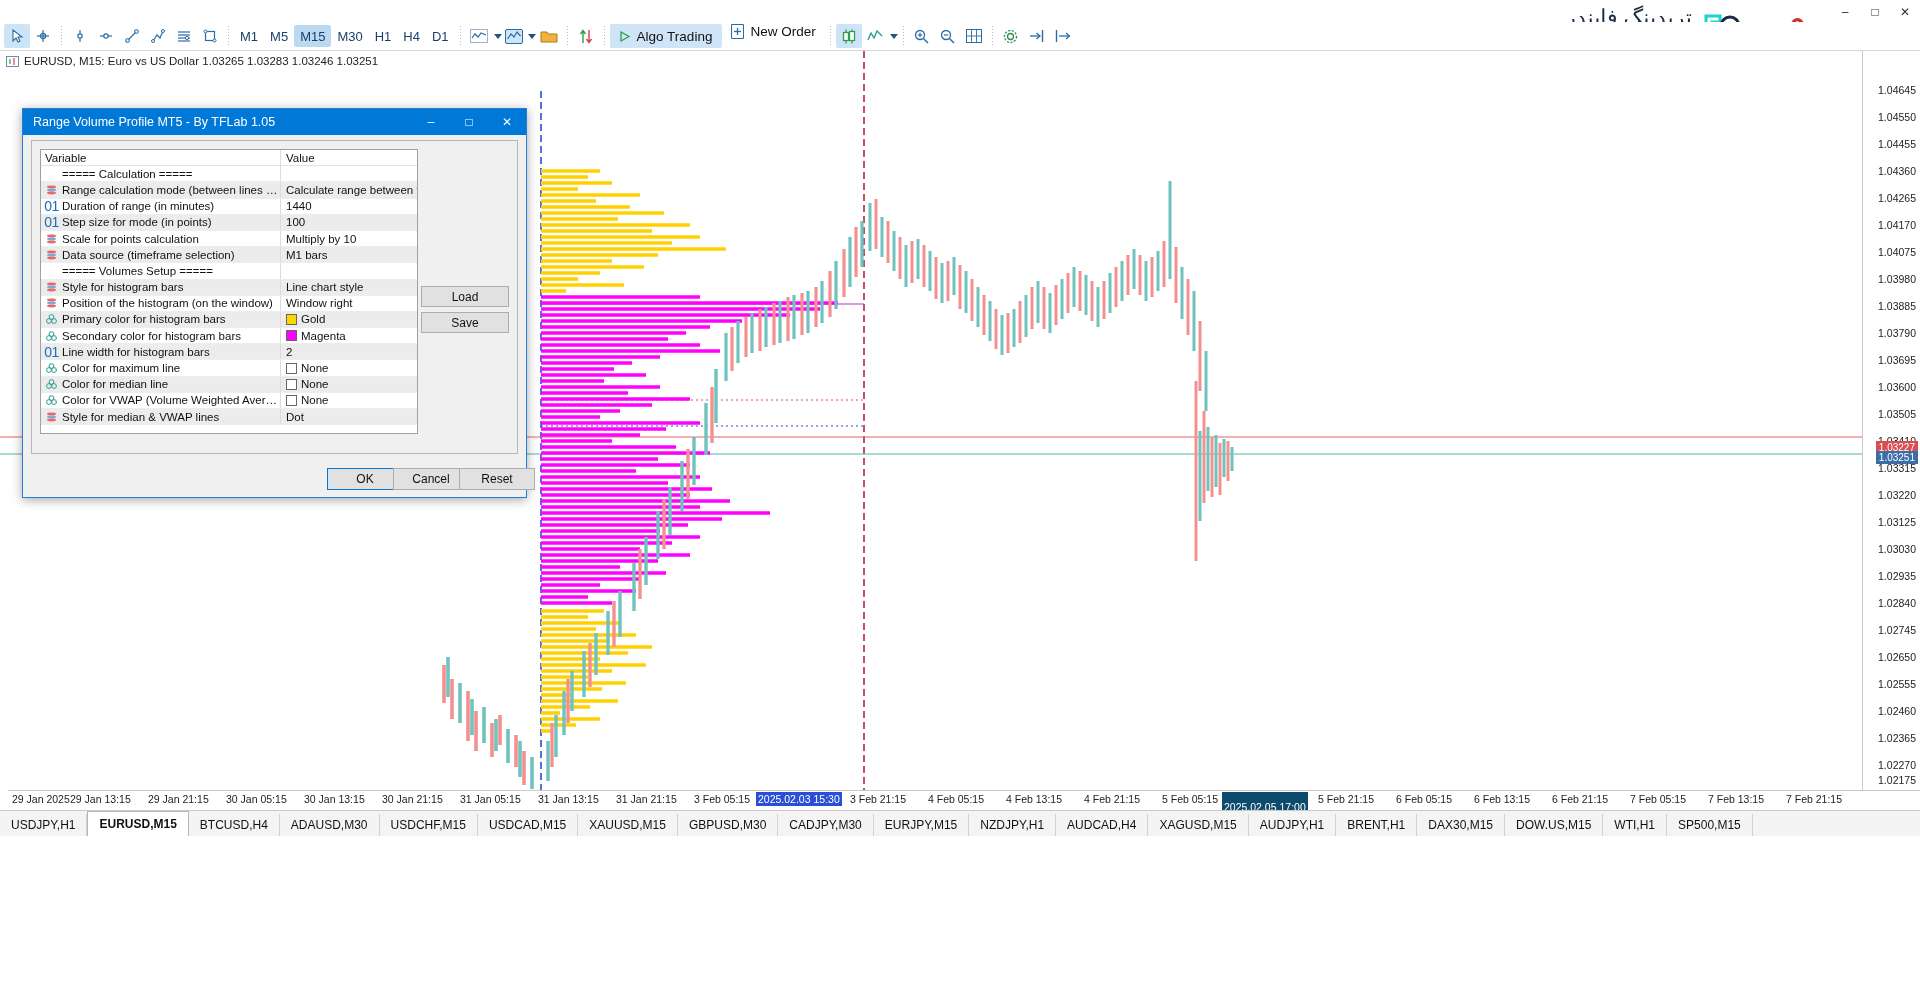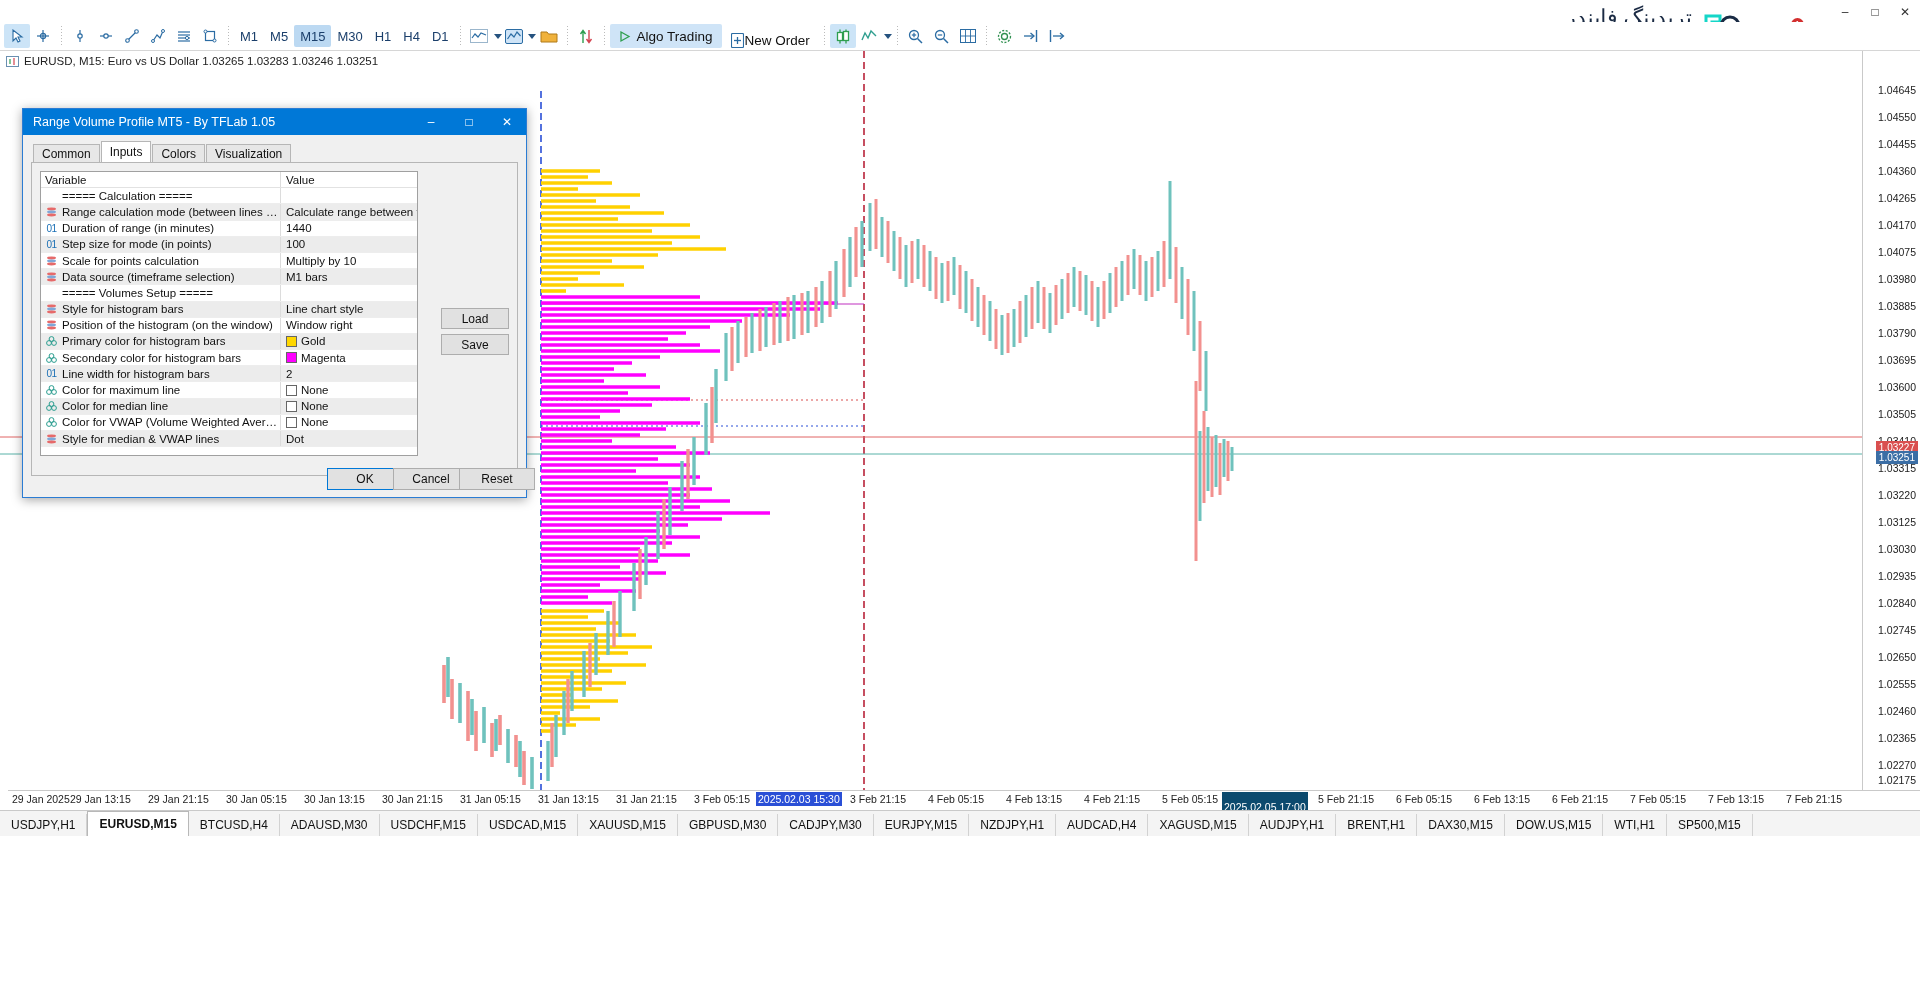--- a/index.html
+++ b/index.html
@@ -25,21 +25,21 @@
             border-radius:2px; cursor:default; }
   .tb-btn.sel { background:#cce4f7; }
   .tb-sep { width:1px; height:20px; margin:0 5px;
             background-image:linear-gradient(to bottom,#bbb 1px,transparent 1px);
             background-size:1px 3px; }
   .tf-btn { min-width:28px; height:22px; padding:0 6px; display:flex; align-items:center;
             justify-content:center; font-size:13px; color:#1b3f6b; border-radius:2px; cursor:default;}
   .tf-btn.active { background:#bcd9f2; }
   .algo-btn { display:flex; align-items:center; gap:6px; height:24px; padding:0 10px 0 8px;
               background:#cfe4f7; border-radius:2px; font-size:13.5px; color:#111; cursor:default;}
-  .order-btn{ display:flex; align-items:flex-end; height:24px; padding:0 9px;
+  .order-btn{ display:flex; align-items:flex-start; gap:6px; height:24px; padding:0 9px;
               border-radius:2px; font-size:13.5px; color:#111; cursor:default;}
   .caret { width:0;height:0;border-left:4px solid transparent;border-right:4px solid transparent;
            border-top:5px solid #25527f; margin-left:2px;}
 
   
   .brand { position:absolute; right:170px; top:0px; width:270px; height:52px;
            background:#fff; display:flex; align-items:center; justify-content:flex-end;
            padding-right:6px; gap:8px;}
   .brand-txt { text-align:right; line-height:1.1; }
   .brand-fa { font-size:22px; color:#1b2b44; letter-spacing:1px; direction:rtl; }
@@ -106,23 +106,23 @@
           border-bottom:1px solid #ededed;}
   .grow.alt { background:#ececec;}
   .gcol1 { width:240px; display:flex; align-items:center; gap:4px; padding-left:4px;
            overflow:hidden; white-space:nowrap; border-right:1px solid #dcdcdc; height:100%;}
   .gcol2 { flex:1; display:flex; align-items:center; gap:4px; padding-left:5px;
            overflow:hidden; white-space:nowrap; height:100%;}
   .ghead { background:#fff; font-size:11.5px; border-bottom:1px solid #e2e2e2;}
   .sw { width:11px; height:11px; border:1px solid #666; display:inline-block;}
   .ico { width:13px; height:11px; display:inline-flex; align-items:center; justify-content:center;
          flex:0 0 13px;}
-  .ico-num { font-size:10px; color:#1a6fb5; font-family:"Liberation Sans",sans-serif; letter-spacing:-0.5px;}
-
-  .sidebtn { position:absolute; right:8px; width:68px; height:21px; background:#e1e1e1;
+  .ico-num { font-size:14px; color:#1a6fb5; font-family:"Liberation Sans",sans-serif; letter-spacing:-0.5px;}
+
+  .sidebtn { position:absolute; right:8px; width:88px; height:21px; background:#e1e1e1;
              border:1px solid #adadad; font-size:12px; display:flex; align-items:center;
              justify-content:center; cursor:default;}
   .botbtn { position:absolute; bottom:9px; width:76px; height:22px; background:#e1e1e1;
             border:1px solid #adadad; font-size:12px; display:flex; align-items:center;
             justify-content:center; cursor:default;}
   .botbtn.primary { border-color:#0078d7;}
 </style>
 </head>
 <body>
 
@@ -710,26 +710,20 @@
 
   <div class="dialog">
     <div class="dlg-title">
       <span class="t">Range Volume Profile MT5 - By TFLab 1.05</span>
       <div class="dlg-wbtn">–</div>
       <div class="dlg-wbtn">□</div>
       <div class="dlg-wbtn x">✕</div>
     </div>
 
     <div class="dlg-body">
-      <div class="tabs">
-        <div class="tab">Common</div>
-        <div class="tab active">Inputs</div>
-        <div class="tab">Colors</div>
-        <div class="tab">Visualization</div>
-      </div>
 
       <div class="tabpanel">
 
         <div class="grid">
 
           <div class="grow ghead">
             <div class="gcol1">Variable</div>
             <div class="gcol2">Value</div>
           </div>
 

